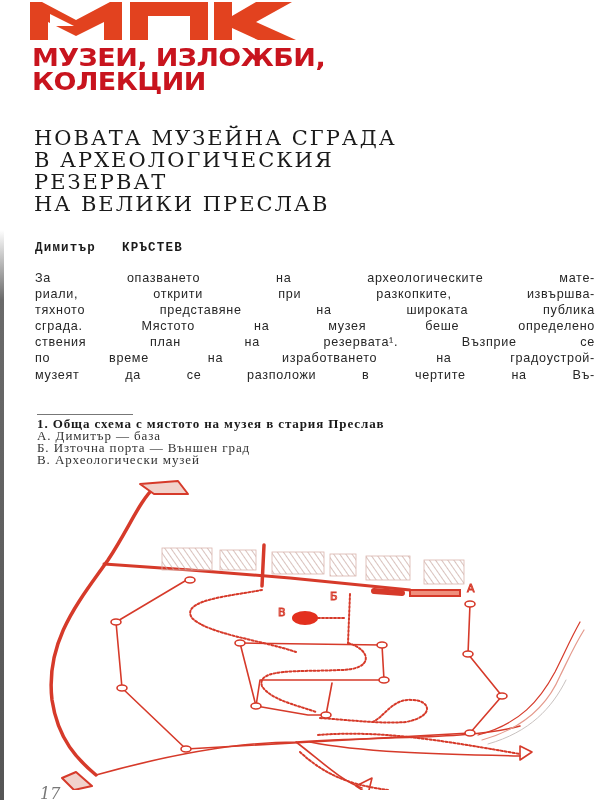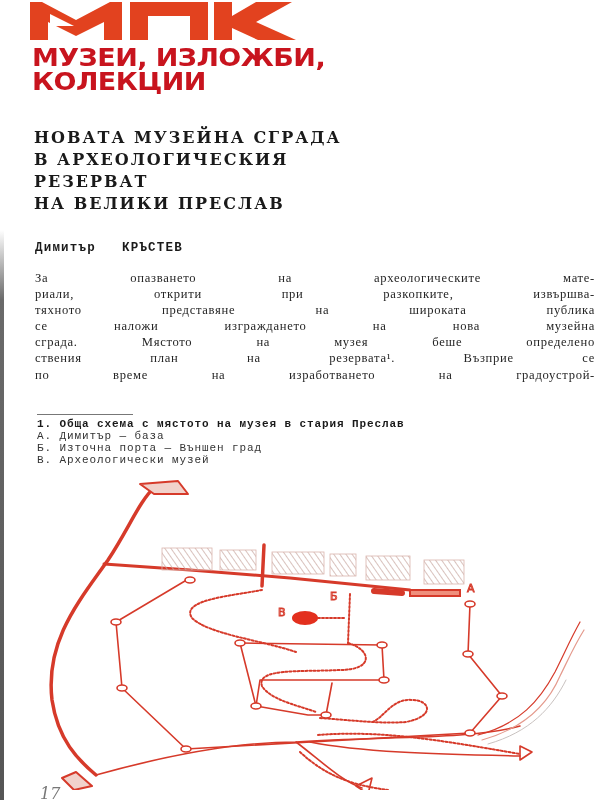--- a/index.html
+++ b/index.html
@@ -15,41 +15,41 @@
   .logo { position: absolute; left: 30px; top: 0; width: 270px; height: 42px; }
   .section-title {
     position: absolute; left: 32px; top: 46px; width: 460px;
     color: #c8141e; font-family: "DejaVu Sans", sans-serif; font-weight: bold;
     font-size: 25px; line-height: 24px; letter-spacing: -0.5px;
     transform: scaleX(1.08); transform-origin: left top;
   }
   .section-title div { white-space: nowrap; }
   .article-title {
     position: absolute; left: 34px; top: 127px; width: 566px;
-    font-family: "DejaVu Serif", serif; font-weight: bold; color: #1a1a1a;
-    font-size: 16px; line-height: 22px; letter-spacing: 2px;
+    font-family: "DejaVu Serif", serif; font-weight: normal; color: #1a1a1a;
+    font-size: 21px; line-height: 22px; letter-spacing: 2px;
   }
   .article-title div { white-space: nowrap; }
   .author {
     position: absolute; left: 35px; top: 241px;
     font-family: Liberation Mono, monospace; font-weight: bold; font-size: 12.5px;
     color: #1a1a1a; letter-spacing: 1.2px; white-space: pre;
   }
   .body-text {
     position: absolute; left: 35px; top: 270px; width: 560px;
-    font-family: Liberation Serif, serif; font-size: 12.6px; line-height: 16.1px;
+    font-family: Liberation Sans, sans-serif; font-size: 12.6px; line-height: 16.1px;
     color: #262626; letter-spacing: 0.7px;
   }
   .body-text div { text-align: justify; text-align-last: justify; white-space: nowrap; overflow: hidden; }
   .rule {
     position: absolute; left: 37px; top: 414px; width: 96px; height: 1px; background: #777;
   }
   .caption {
     position: absolute; left: 37px; top: 418px; width: 563px;
-    font-family: Liberation Mono, monospace; font-size: 11px; line-height: 12px; color: #333;
+    font-family: Liberation Serif, serif; font-size: 13px; line-height: 12px; color: #333;
     letter-spacing: 0.9px;
   }
   .caption .cap-title { font-weight: bold; color: #1a1a1a; white-space: nowrap; }
   .caption div { white-space: nowrap; }
   .map { position: absolute; left: 0; top: 470px; width: 600px; height: 320px; }
   .page-number {
     position: absolute; left: 40px; top: 784px;
     font-family: "DejaVu Serif", serif; font-style: italic; font-size: 16px; color: #777;
   }
 </style>
@@ -80,24 +80,24 @@
   <div>РЕЗЕРВАТ</div>
   <div>НА ВЕЛИКИ ПРЕСЛАВ</div>
 </div>
 
 <div class="author">Димитър   КРЪСТЕВ</div>
 
 <div class="body-text">
   <div>За опазването на археологическите мате-</div>
   <div>риали, открити при разкопките, извършва-</div>
   <div>тяхното представяне на широката публика</div>
-  <div>се наложи изграждането на нова музейна</div>
   <div>сграда. Мястото на музея беше определено</div>
   <div>ствения план на резервата¹. Възприе се</div>
   <div>по време на изработването на градоустрой-</div>
+  <div>музеят да се разположи в чертите на Въ-</div>
 </div>
 
 <div class="rule"></div>
 
 <div class="caption">
   <div class="cap-title">1.  Обща схема  с  мястото на музея в стария Преслав</div>
   <div><span>А.</span> <span>Димитър — база</span></div>
   <div><span>Б.</span> <span>Източна порта — Външен град</span></div>
   <div><span>В.</span> <span>Археологически  музей</span></div>
 </div>

